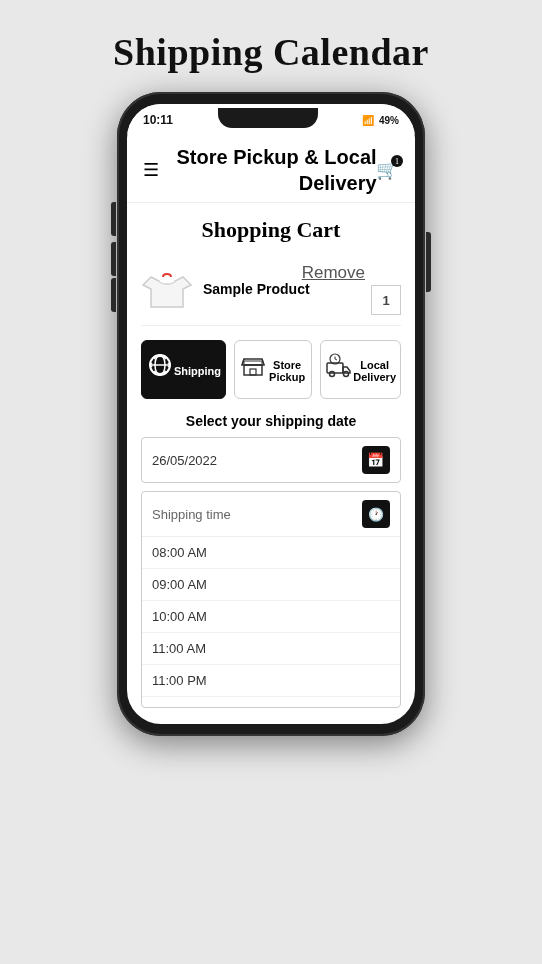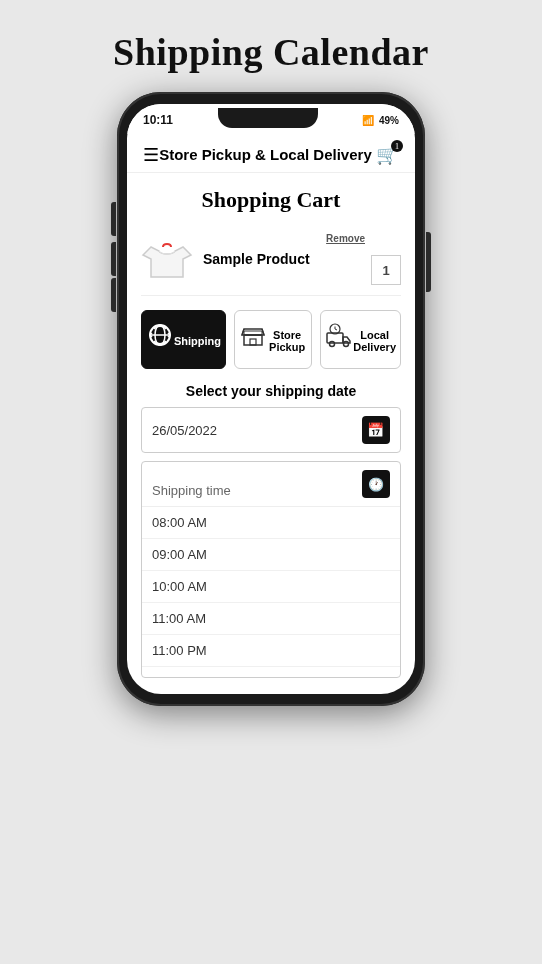--- a/index.html
+++ b/index.html
@@ -83,24 +83,24 @@
     
     .app-header {
       display: flex;
       align-items: center;
       justify-content: space-between;
       padding: 10px 16px 6px;
       border-bottom: 1px solid #eee;
     }
     .header-menu-icon { font-size: 18px; cursor: pointer; }
     .header-title {
-      font-size: 15px;
+      font-size: 20px;
       font-weight: bold;
       font-family: Arial, sans-serif;
-      text-align: left;
+      text-align: right;
       flex: 1;
       line-height: 1.3;
     }
     .header-cart-icon { font-size: 18px; cursor: pointer; position: relative; }
     .cart-badge {
       position: absolute;
       top: -4px;
       right: -4px;
       background: #111;
       color: #fff;
@@ -141,25 +141,24 @@
       justify-content: center;
     }
     
     .product-info { flex: 1; }
     .product-name { font-size: 14px; font-weight: bold; }
     .product-price { font-size: 12px; color: #444; margin-top: 2px; }
     .remove-btn {
       position: absolute;
       top: 10px;
       right: 36px;
-      font-size: 10px;
+      font-size: 17px;
       color: #555;
       text-decoration: underline;
       cursor: pointer;
-      font-weight: bold;
     }
     .qty-box {
       width: 30px;
       height: 30px;
       border: 1px solid #ccc;
       display: flex;
       align-items: center;
       justify-content: center;
       font-size: 13px;
       font-weight: bold;
@@ -226,21 +225,21 @@
     }
     
     .time-dropdown {
       border: 1px solid #ccc;
       border-radius: 4px;
       background: #fff;
       overflow: hidden;
     }
     .time-header-row {
       display: flex;
-      align-items: flex-end;
+      align-items: center;
       border-bottom: 1px solid #eee;
       padding: 8px 10px;
     }
     .time-header-text {
       flex: 1;
       font-size: 13px;
       color: #666;
     }
     .time-icon {
       width: 28px;

